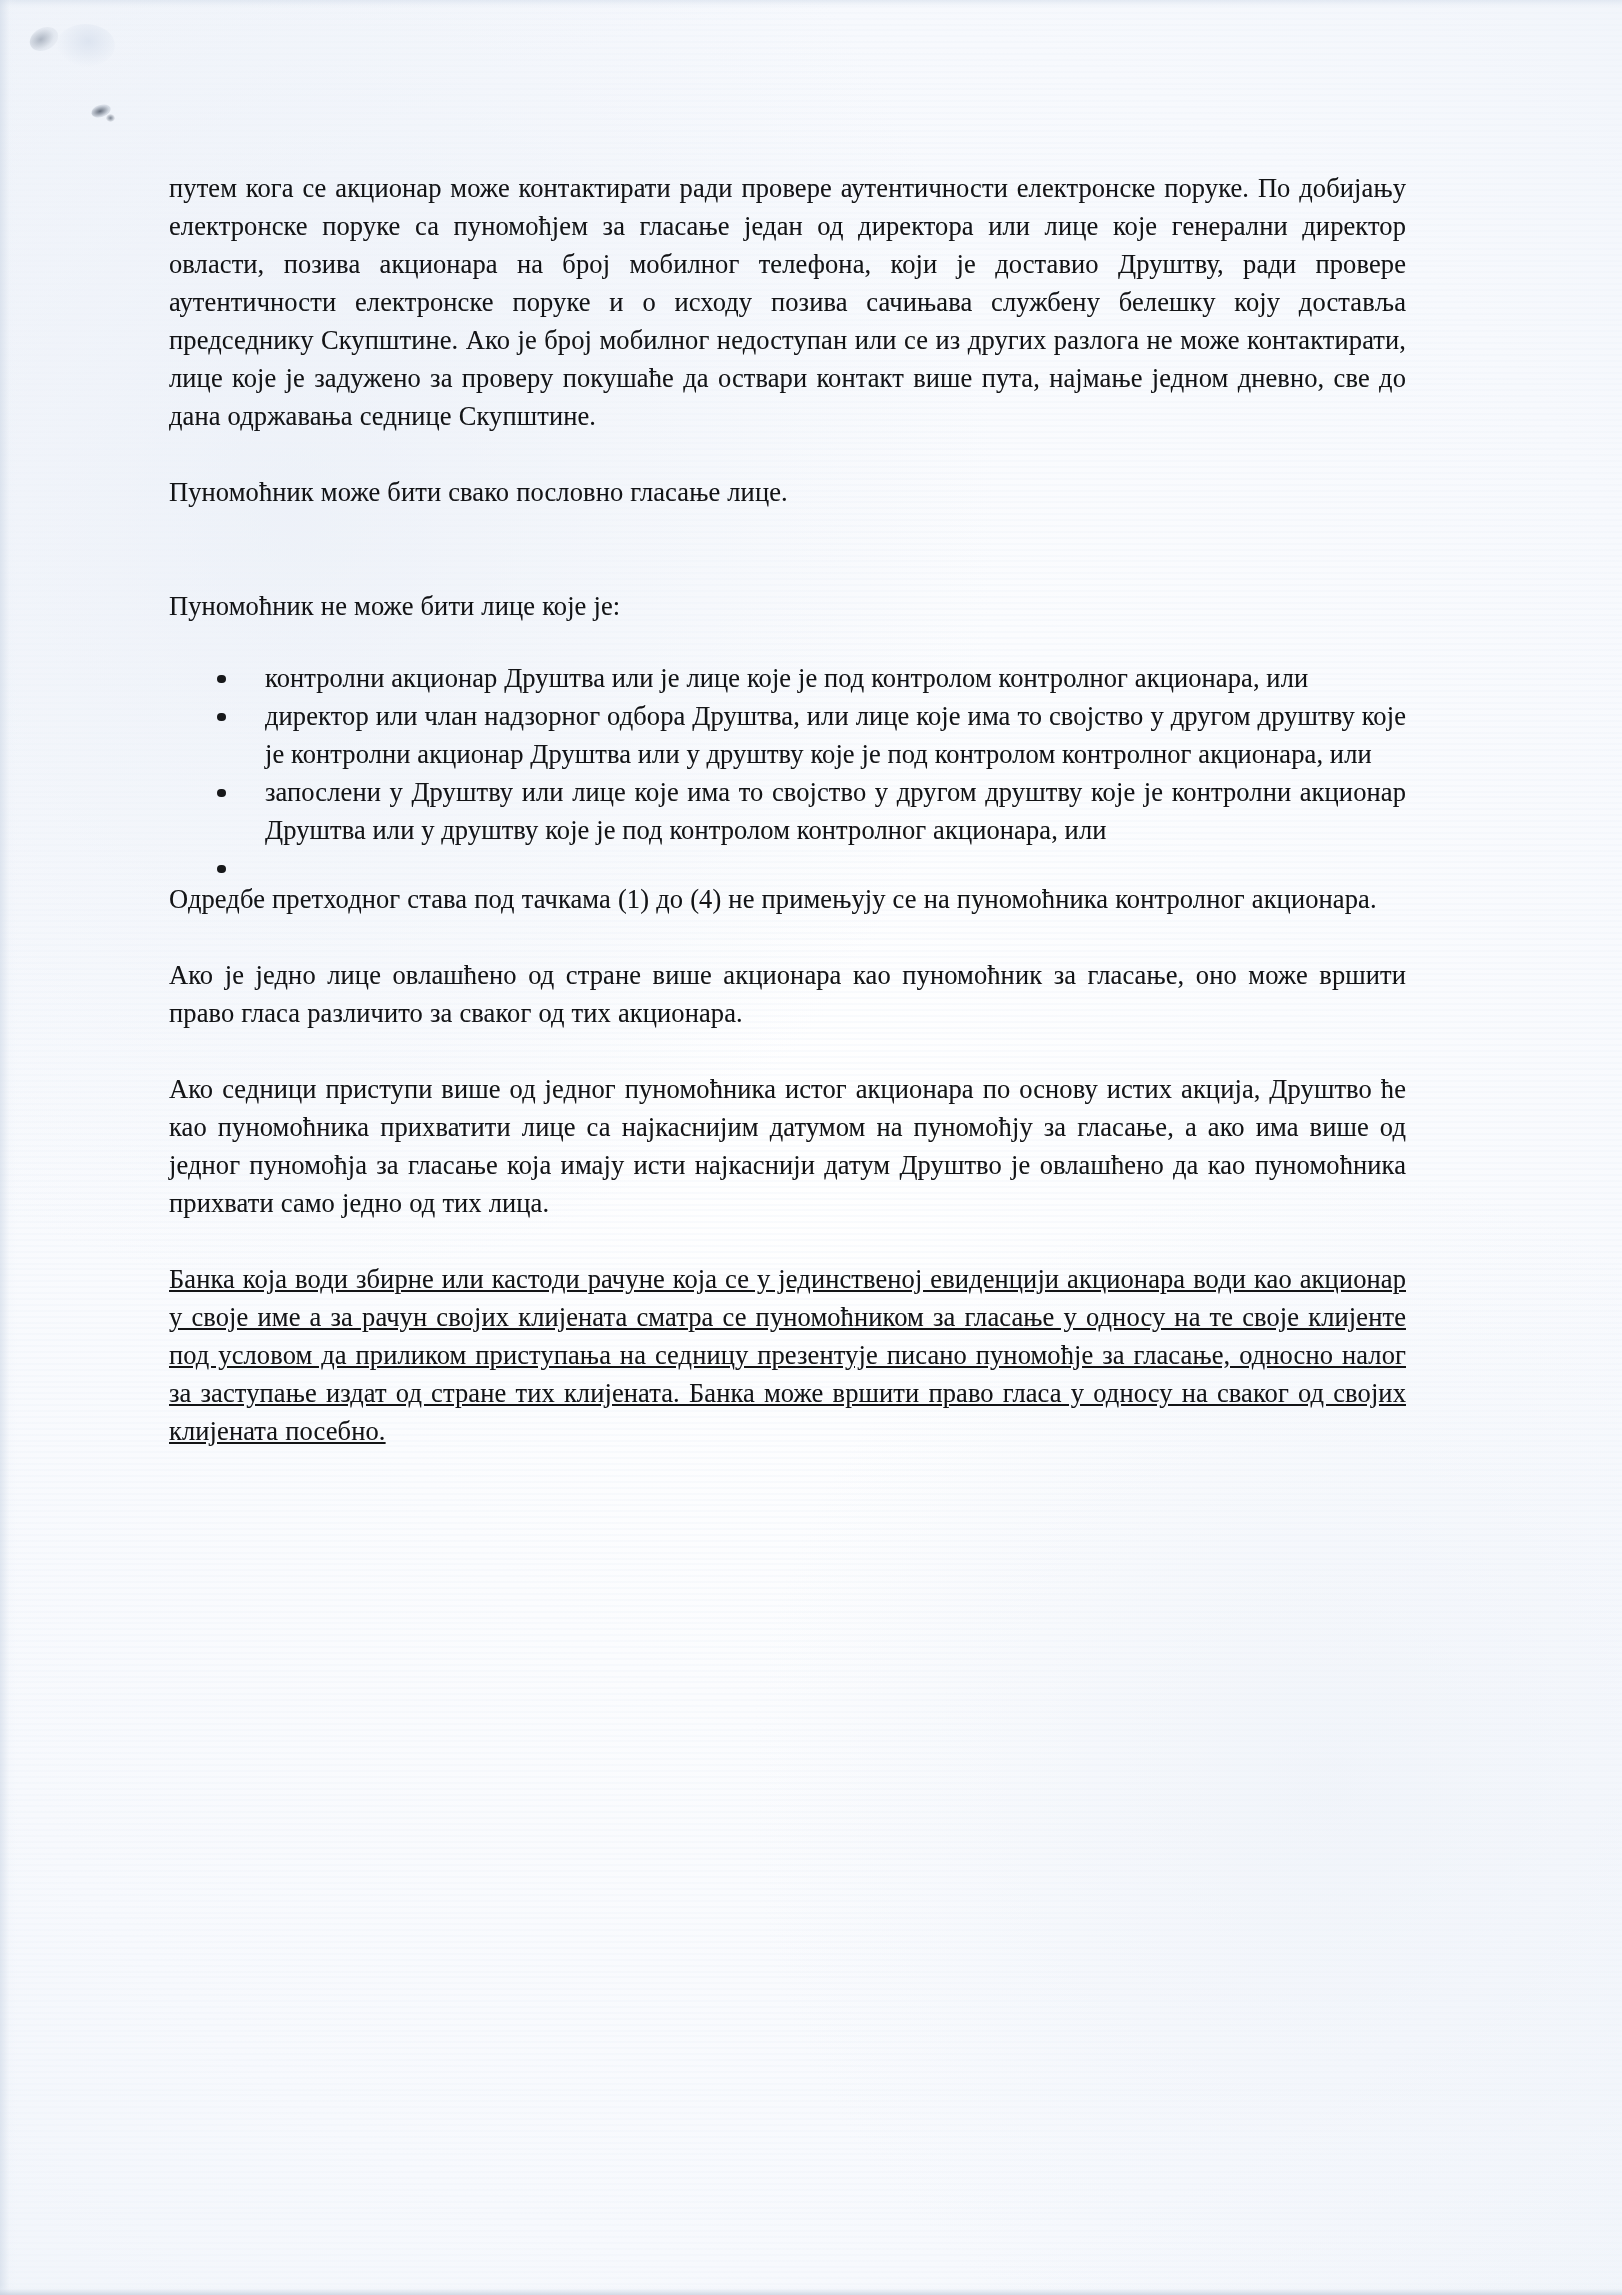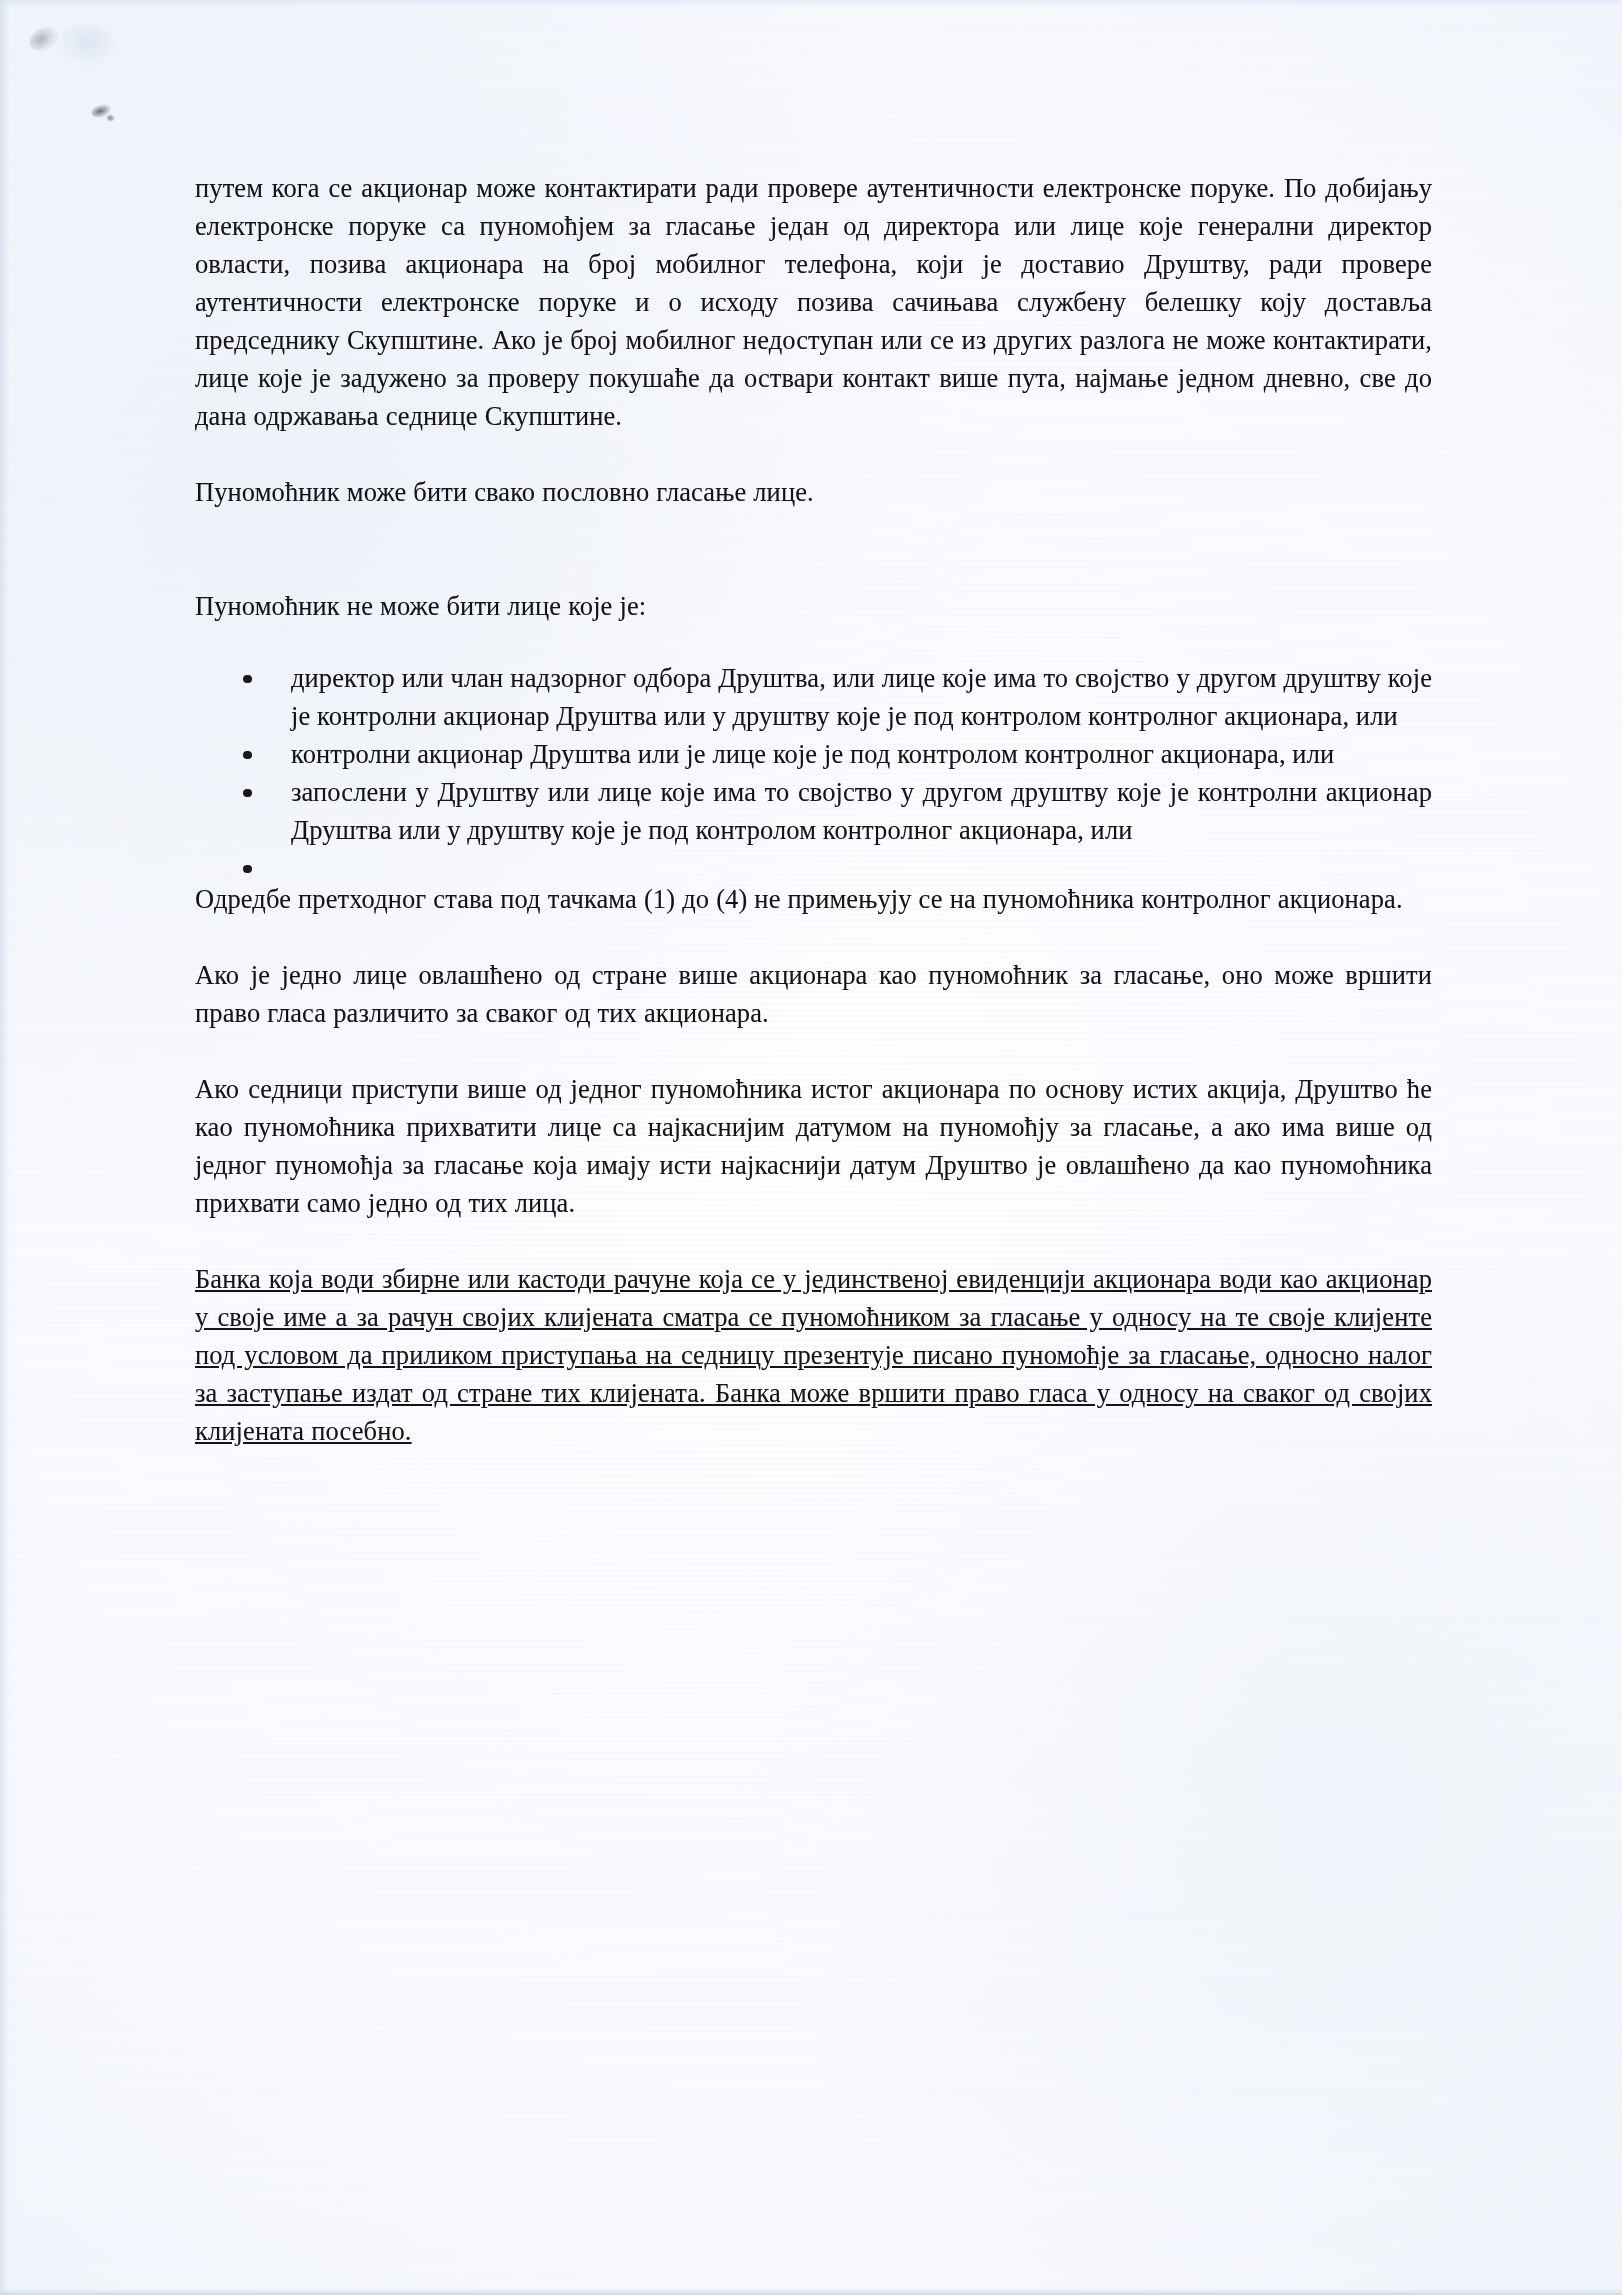--- a/index.html
+++ b/index.html
@@ -86,21 +86,21 @@
   }
   #smudge-d {
     left: 56px; top: 23.6px;
     width: 59px; height: 43px;
     background: radial-gradient(ellipse at 55% 40%, rgba(206,216,232,0.55) 0%, rgba(255,255,255,0) 72%);
   }
 
   
   #doc {
     position: absolute;
-    left: 195px;
+    left: 169px;
     top: 169px;
     width: 1237px;
     color: #131416;
   }
 
   p.para {
     margin: 0;
     font-size: 26.5px;
     line-height: 38px;
     text-align: justify;
@@ -171,25 +171,25 @@
 
     <div class="gap-para"></div>
 
     <p class="para">Пуномоћник не може бити лице које је:</p>
 
     <div class="gap-list-top"></div>
 
     <ul class="bullets">
       <li>
         <span class="bullet-dot"></span>
+        <span>контролни акционар Друштва или је лице које је под контролом контролног акционара, или</span>
+      </li>
+      <li>
+        <span class="bullet-dot"></span>
         <span>директор или члан надзорног одбора Друштва, или лице које има то својство у другом друштву које је контролни акционар Друштва или у друштву које је под контролом контролног акционара, или</span>
-      </li>
-      <li>
-        <span class="bullet-dot"></span>
-        <span>контролни акционар Друштва или је лице које је под контролом контролног акционара, или</span>
       </li>
       <li>
         <span class="bullet-dot"></span>
         <span>запослени у Друштву или лице које има то својство у другом друштву које је контролни акционар Друштва или у друштву које је под контролом контролног акционара, или</span>
       </li>
       <li>
         <span class="bullet-dot"></span>
       </li>
     </ul>
 

